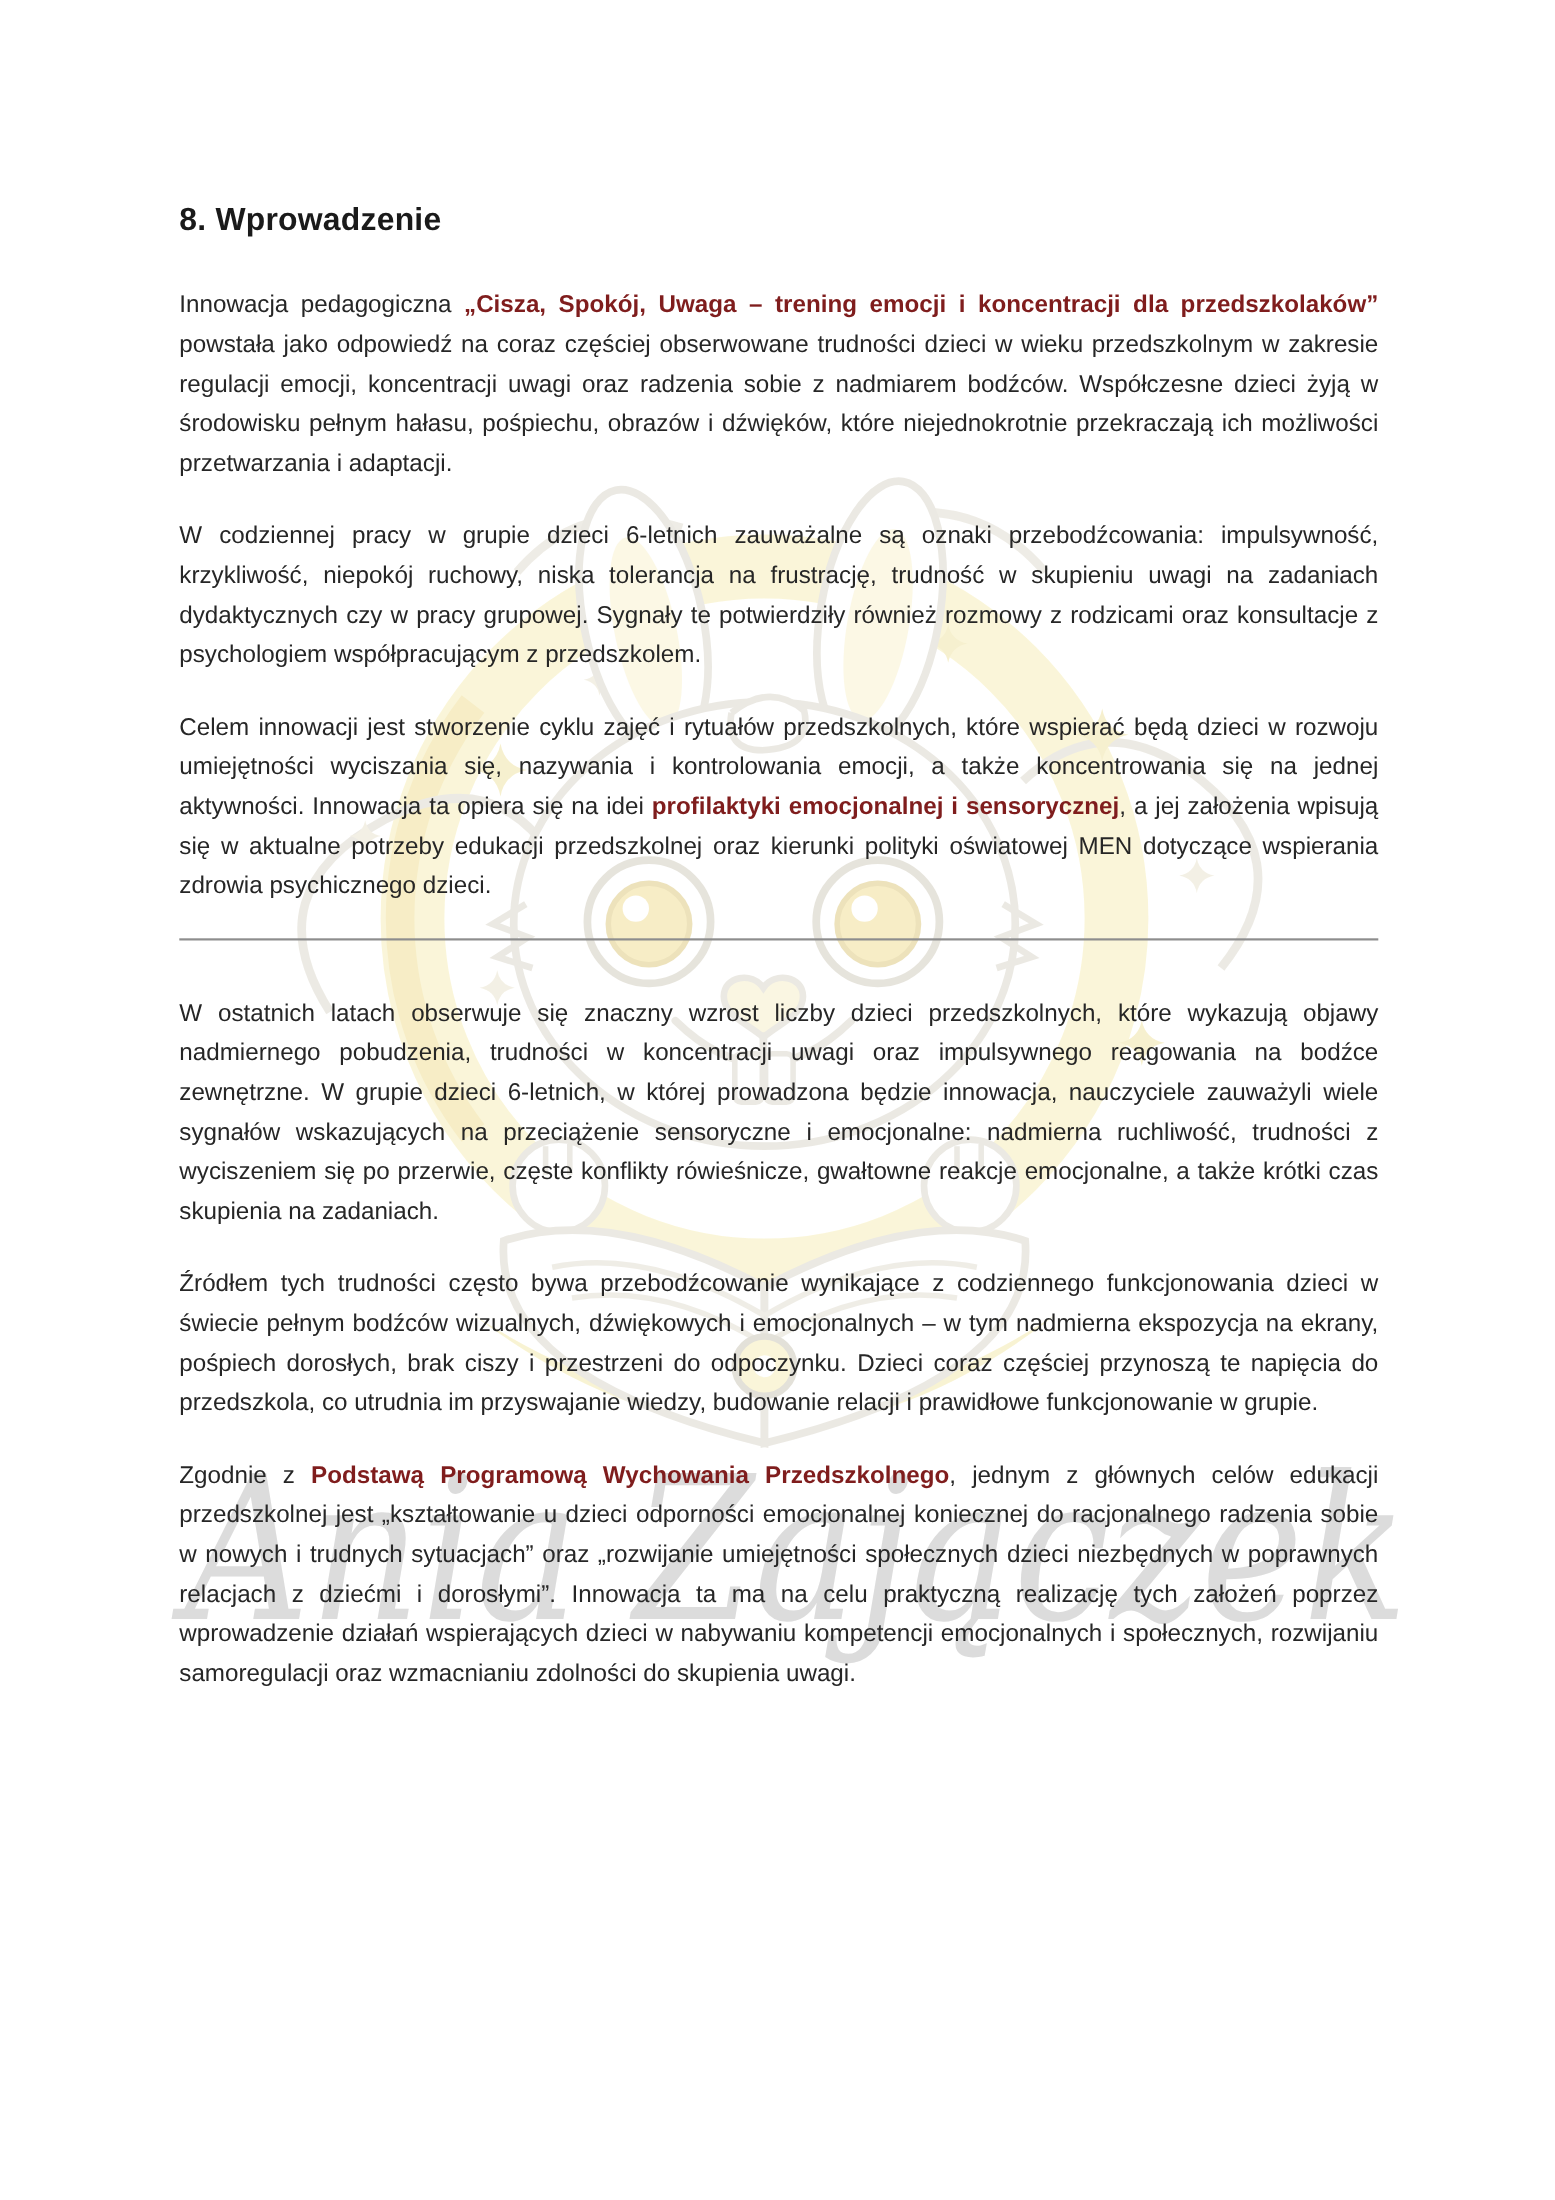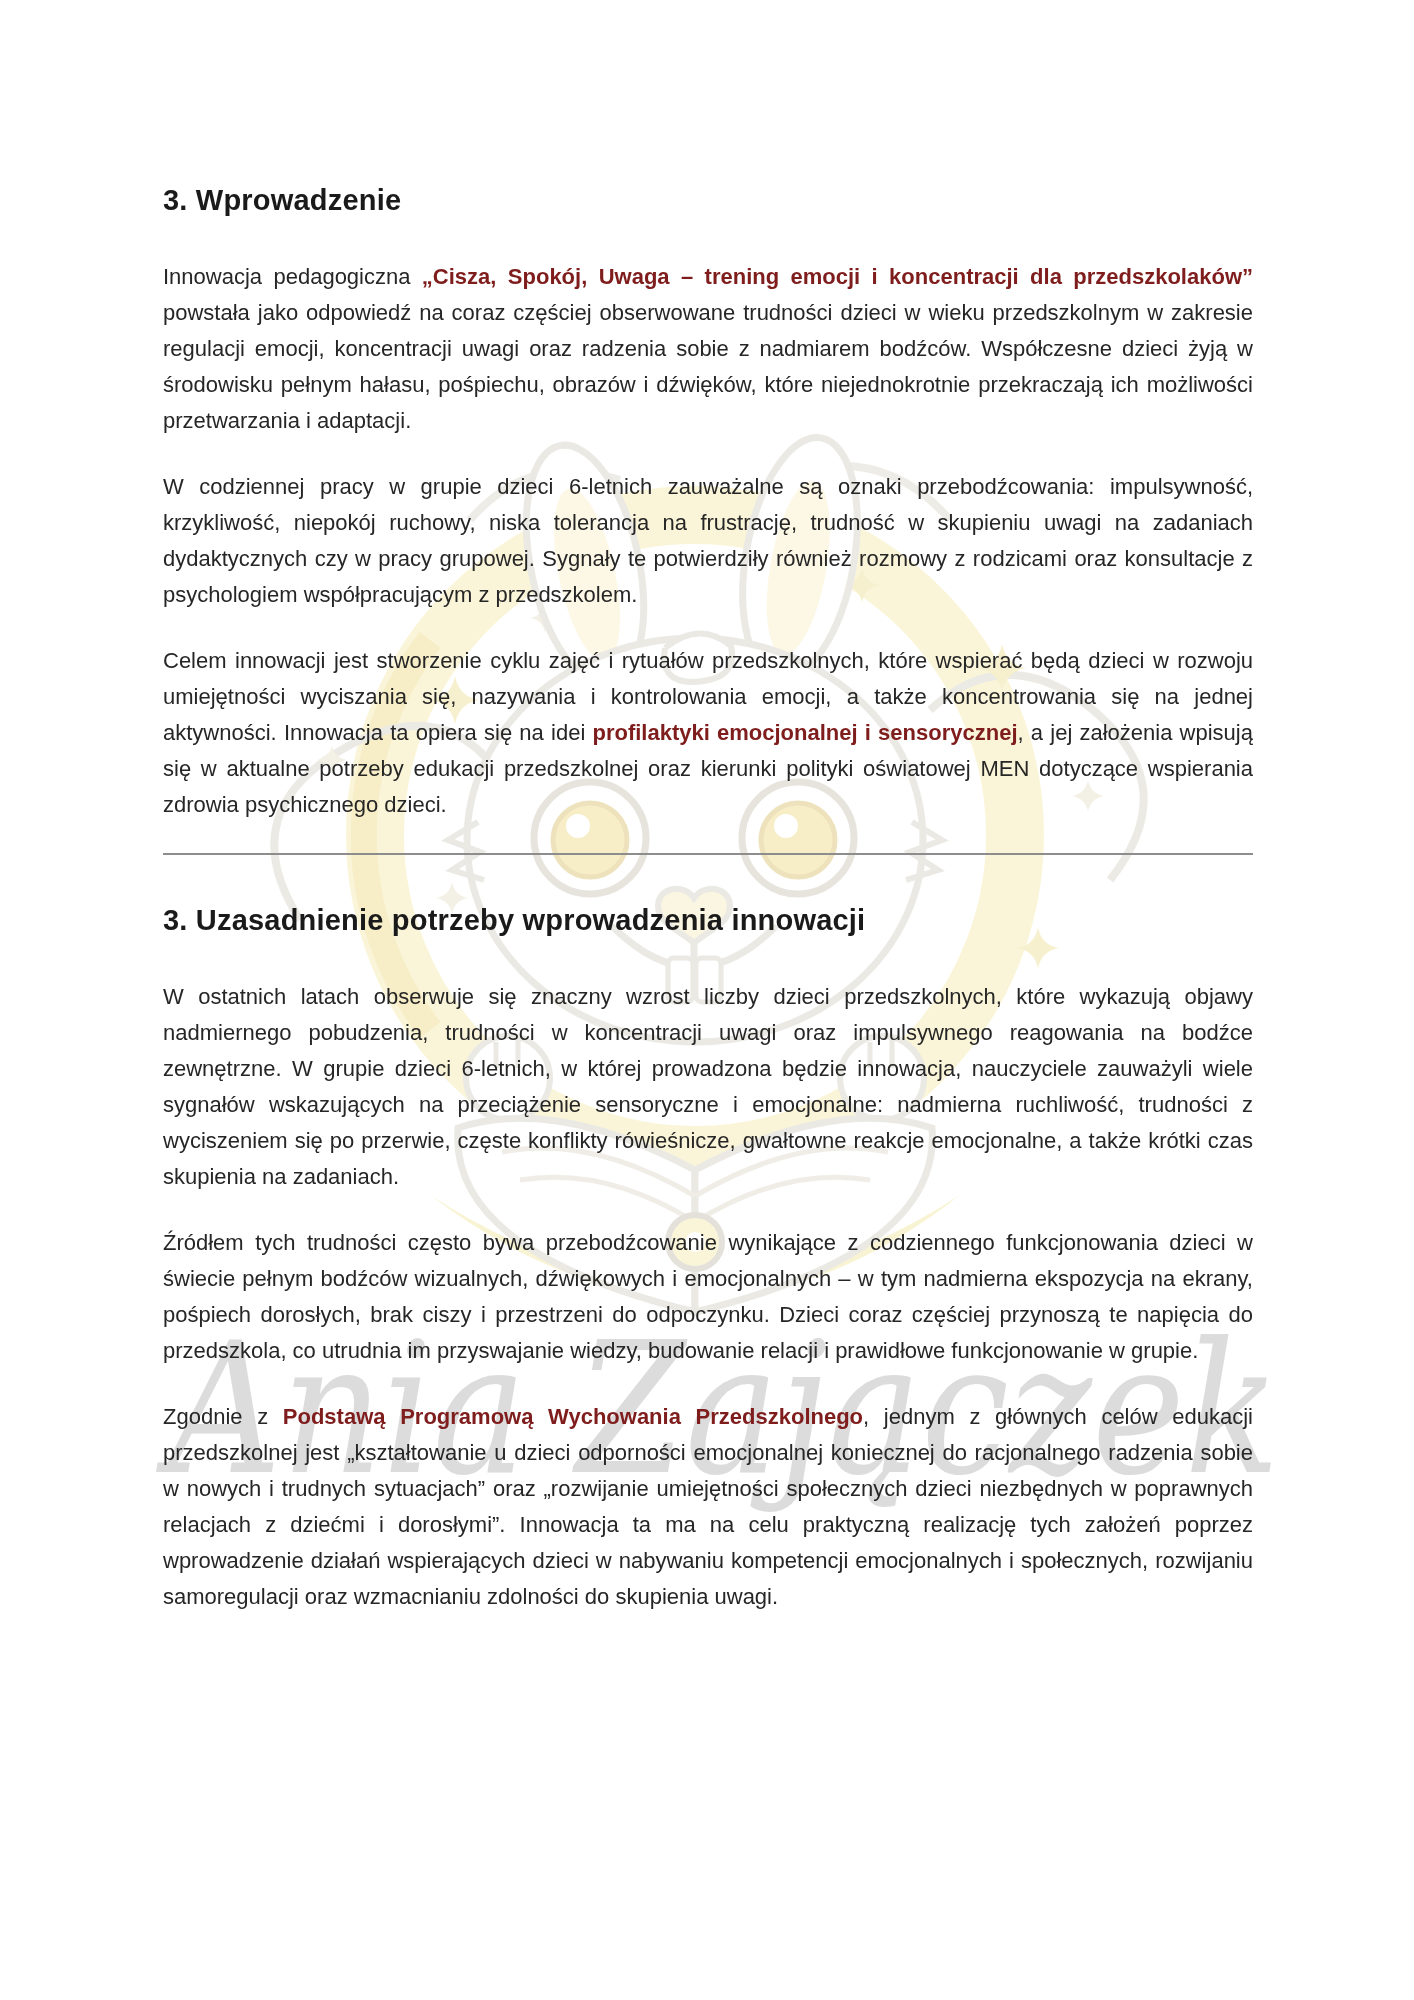--- a/index.html
+++ b/index.html
@@ -134,26 +134,25 @@
       <circle cx="695" cy="1242" r="10" fill="#ffffff"></circle>
     </g>
   </g>
 
   <text x="168" y="1472" font-size="182" font-style="italic" font-family="'DejaVu Serif', serif" fill="#d9d9d9" opacity="0.9" textLength="1112" lengthAdjust="spacingAndGlyphs">Ania Zajączek</text>
 </svg>
 
 <main class="content">
   <div>
       <section>
-        <h2 class="section-heading">3. Wprowadzenie</h2>
+        <h2 class="section-heading">8. Wprowadzenie</h2>
         <p class="body-paragraph"><span>Innowacja pedagogiczna </span><span class="bold">„Cisza, Spokój, Uwaga – trening emocji i koncentracji dla przedszkolaków”</span><span> powstała jako odpowiedź na coraz częściej obserwowane trudności dzieci w wieku przedszkolnym w zakresie regulacji emocji, koncentracji uwagi oraz radzenia sobie z nadmiarem bodźców. Współczesne dzieci żyją w środowisku pełnym hałasu, pośpiechu, obrazów i dźwięków, które niejednokrotnie przekraczają ich możliwości przetwarzania i adaptacji.</span></p>
         <p class="body-paragraph"><span>W codziennej pracy w grupie dzieci 6-letnich zauważalne są oznaki przebodźcowania: impulsywność, krzykliwość, niepokój ruchowy, niska tolerancja na frustrację, trudność w skupieniu uwagi na zadaniach dydaktycznych czy w pracy grupowej. Sygnały te potwierdziły również rozmowy z rodzicami oraz konsultacje z psychologiem współpracującym z przedszkolem.</span></p>
         <p class="body-paragraph"><span>Celem innowacji jest stworzenie cyklu zajęć i rytuałów przedszkolnych, które wspierać będą dzieci w rozwoju umiejętności wyciszania się, nazywania i kontrolowania emocji, a także koncentrowania się na jednej aktywności. Innowacja ta opiera się na idei </span><span class="bold">profilaktyki emocjonalnej i sensorycznej</span><span>, a jej założenia wpisują się w aktualne potrzeby edukacji przedszkolnej oraz kierunki polityki oświatowej MEN dotyczące wspierania zdrowia psychicznego dzieci.</span></p>
       </section>
       <hr class="section-divider">
       <section>
-        <h2 class="section-heading">3. Uzasadnienie potrzeby wprowadzenia innowacji</h2>
         <p class="body-paragraph"><span>W ostatnich latach obserwuje się znaczny wzrost liczby dzieci przedszkolnych, które wykazują objawy nadmiernego pobudzenia, trudności w koncentracji uwagi oraz impulsywnego reagowania na bodźce zewnętrzne. W grupie dzieci 6-letnich, w której prowadzona będzie innowacja, nauczyciele zauważyli wiele sygnałów wskazujących na przeciążenie sensoryczne i emocjonalne: nadmierna ruchliwość, trudności z wyciszeniem się po przerwie, częste konflikty rówieśnicze, gwałtowne reakcje emocjonalne, a także krótki czas skupienia na zadaniach.</span></p>
         <p class="body-paragraph"><span>Źródłem tych trudności często bywa przebodźcowanie wynikające z codziennego funkcjonowania dzieci w świecie pełnym bodźców wizualnych, dźwiękowych i emocjonalnych – w tym nadmierna ekspozycja na ekrany, pośpiech dorosłych, brak ciszy i przestrzeni do odpoczynku. Dzieci coraz częściej przynoszą te napięcia do przedszkola, co utrudnia im przyswajanie wiedzy, budowanie relacji i prawidłowe funkcjonowanie w grupie.</span></p>
         <p class="body-paragraph"><span>Zgodnie z </span><span class="bold">Podstawą Programową Wychowania Przedszkolnego</span><span>, jednym z głównych celów edukacji przedszkolnej jest „kształtowanie u dzieci odporności emocjonalnej koniecznej do racjonalnego radzenia sobie w nowych i trudnych sytuacjach” oraz „rozwijanie umiejętności społecznych dzieci niezbędnych w poprawnych relacjach z dziećmi i dorosłymi”. Innowacja ta ma na celu praktyczną realizację tych założeń poprzez wprowadzenie działań wspierających dzieci w nabywaniu kompetencji emocjonalnych i społecznych, rozwijaniu samoregulacji oraz wzmacnianiu zdolności do skupienia uwagi.</span></p>
       </section>
     </div>
 </main>
 
 </body></html>

